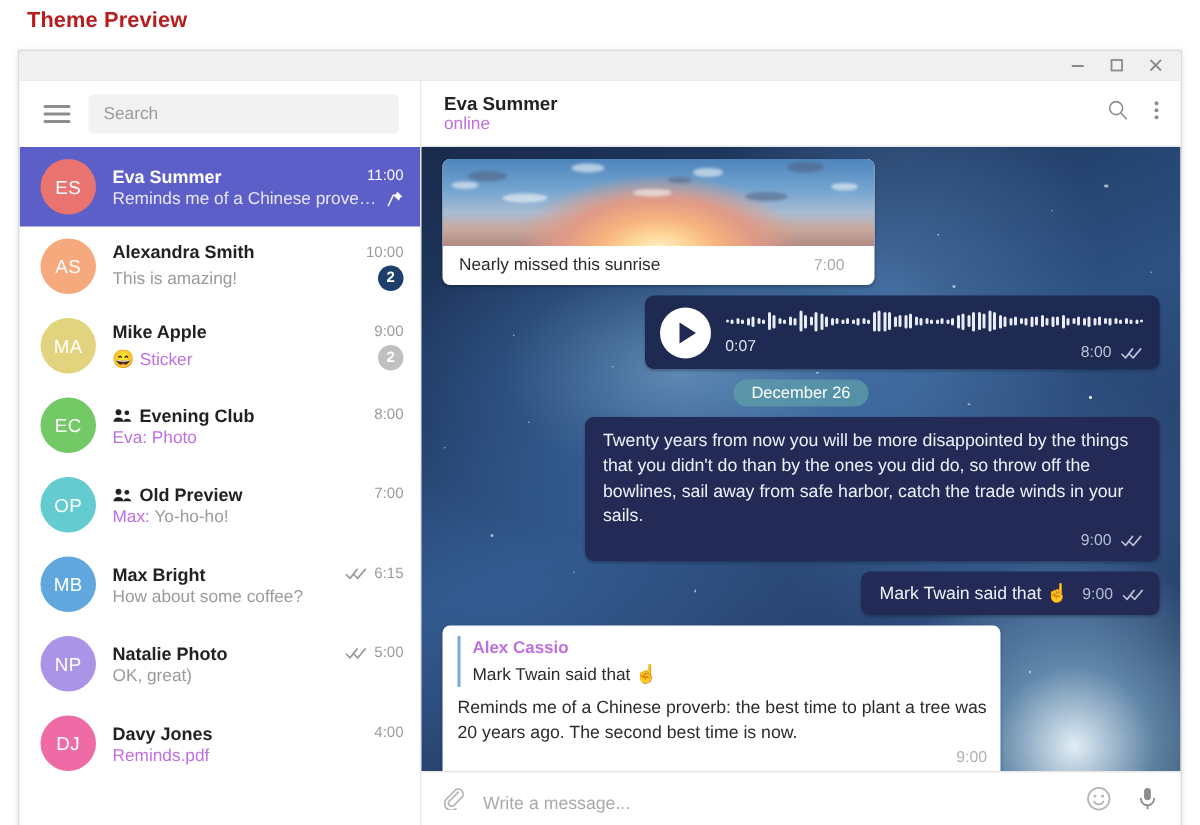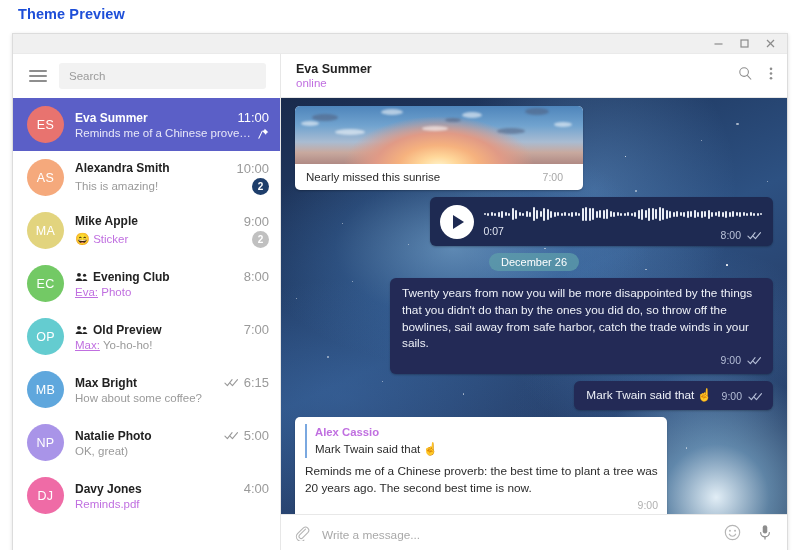--- a/index.html
+++ b/index.html
@@ -7,21 +7,21 @@
     width: 800px; height: 550px;
     background: #ffffff;
     font-family: "Liberation Sans", sans-serif;
     overflow: hidden;
   }
   .page { position: relative; width: 800px; height: 550px; background:#fff; }
 
   
   .page-title {
     position: absolute; left: 18px; top: 6px;
-    font-size: 14.5px; font-weight: bold; color: #1d4ed8;
+    font-size: 14.5px; font-weight: bold; color: #b91c1c;
     letter-spacing: .1px;
   }
 
   
   .window {
     position: absolute; left: 12px; top: 33px;
     width: 776px; height: 522px;
     background: #ffffff;
     border: 1px solid #dcdcdc;
     box-shadow: 0 1px 4px rgba(0,0,0,.12);
@@ -72,28 +72,28 @@
     display:flex; align-items:center; justify-content:center;
     color:#fff; font-size: 12.5px; letter-spacing:.3px;
   }
   .ci-main { flex:1; min-width:0; display:flex; flex-direction:column; gap:2px; }
   .ci-row { display:flex; align-items:center; gap:5px; }
   .ci-name {
     font-size: 12px; font-weight: bold; color:#222; flex:1;
     white-space:nowrap; overflow:hidden; text-overflow:ellipsis;
   }
   .chat-item.active .ci-name { color:#fff; }
-  .ci-time { font-size: 13px; color:#9a9a9a; flex:none; }
+  .ci-time { font-size: 10px; color:#9a9a9a; flex:none; }
   .chat-item.active .ci-time { color:#fff; }
   .ci-msg {
     font-size: 11.5px; color:#9a9a9a; flex:1;
     white-space:nowrap; overflow:hidden; text-overflow:ellipsis;
   }
   .chat-item.active .ci-msg { color:#e7e7f8; }
-  .ci-sender { color:#c06fe0;text-decoration:underline; }
+  .ci-sender { color:#c06fe0; }
   .ci-accent { color:#c06fe0; }
   .badge {
     min-width:17px; height:17px; border-radius:9px; flex:none;
     display:flex; align-items:center; justify-content:center;
     font-size:10px; font-weight:bold; color:#fff; padding:0 5px;
   }
   .badge.unread { background:#1e3e6b; }
   .badge.muted  { background:#c0c0c0; }
   .group-icon { flex:none; display:flex; align-items:center; color:#222; }
   .ticks { flex:none; color:#9a9a9a; display:flex; align-items:center; }

